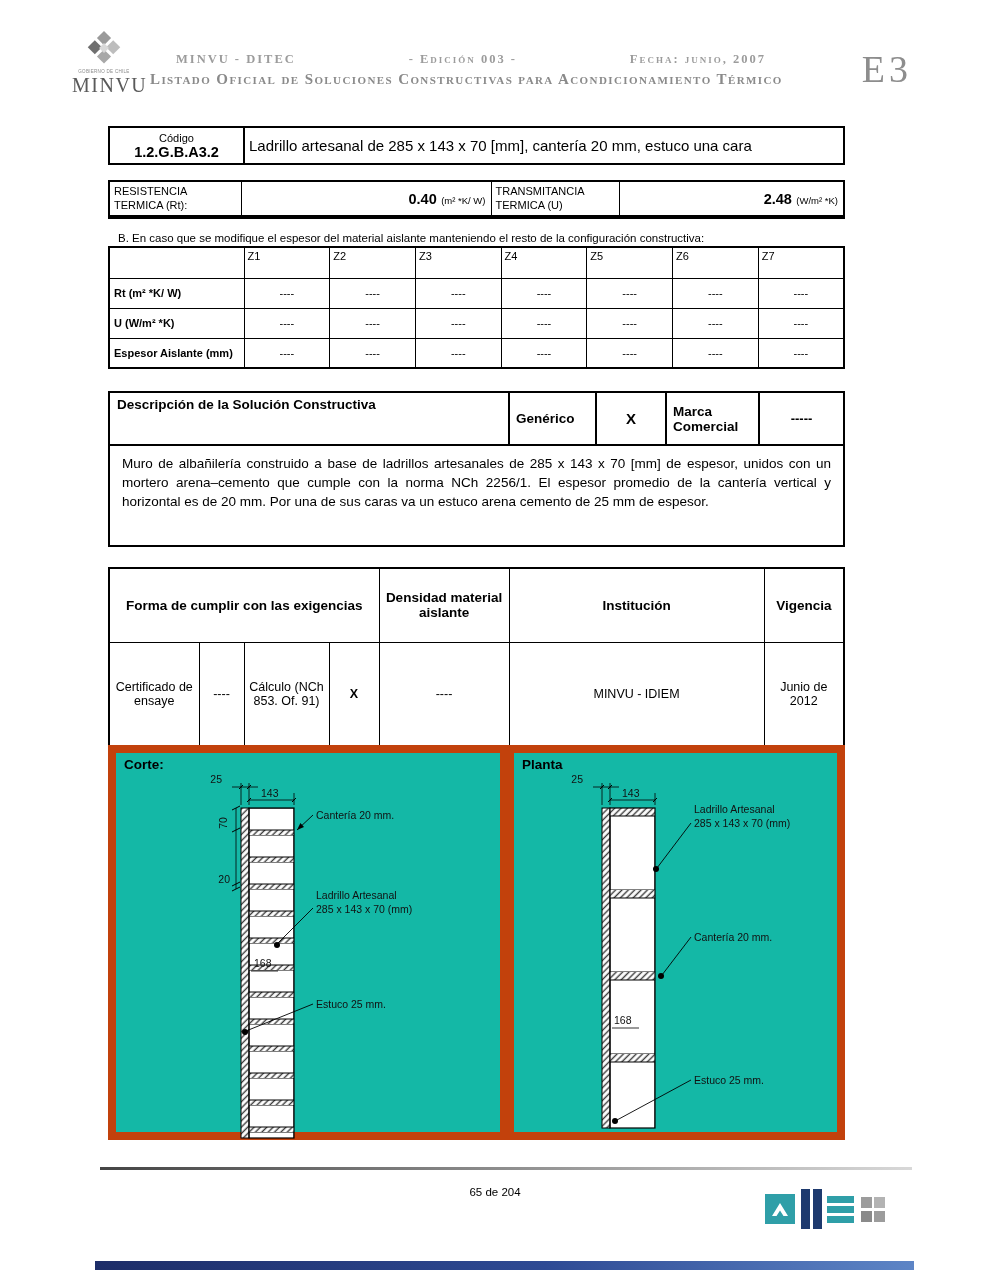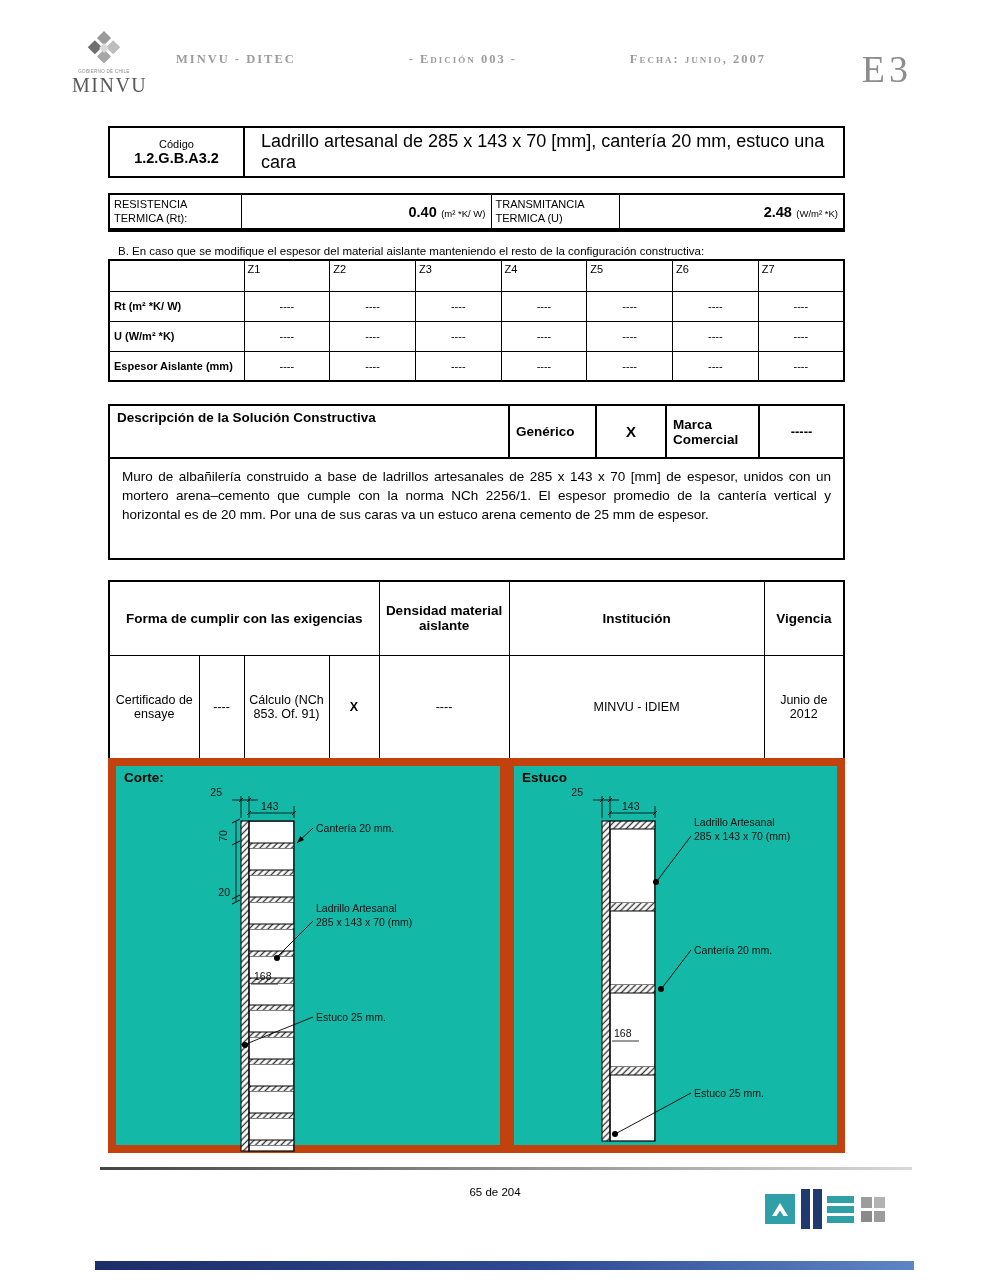--- a/index.html
+++ b/index.html
@@ -26,21 +26,21 @@
   
   .content { position:absolute; left:108px; top:126px; width:737px; }
   table.tbl { border-collapse:collapse; width:100%; table-layout:fixed; }
   .tbl td { border:1px solid #000; overflow:hidden; }
 
   .code-tbl { border:2px solid #000; margin-bottom:15px; }
   .code-tbl td { border:2px solid #000; vertical-align:middle; }
   .code-cell { width:135px; text-align:center; padding:2px 3px; height:37px; }
   .code-label { font-size:11px; }
   .code-value { font-size:14.5px; font-weight:bold; }
-  .code-desc { font-size:18px; padding:3px 16px; }
+  .code-desc { font-size:15px; padding:3px 4px; }
 
   .sec-heading { font-size:11.5px; padding-left:10px; margin-bottom:2px; }
 
   .a-tbl { border:2px solid #000; border-bottom:4px solid #000; margin-bottom:13px; }
   .a-tbl td { vertical-align:middle; height:36px; }
   .a-label { font-size:11px; padding:2px 4px; line-height:1.25; }
   .a-value { text-align:right; padding:2px 5px; white-space:nowrap; }
   .a-num { font-weight:bold; font-size:14.5px; }
   .a-unit { font-size:9.5px; }
 
@@ -98,20 +98,21 @@
       </svg>
       <div class="logo-gov">GOBIERNO DE CHILE</div>
       <div class="logo-name">MINVU</div>
     </div>
     <div class="hdr-text">
       <div class="hdr-meta">
         <span>MINVU - DITEC</span>
         <span>- Edición 003 -</span>
         <span>Fecha: junio, 2007</span>
       </div>
+      <div class="hdr-title">Listado Oficial de Soluciones Constructivas para Acondicionamiento Térmico</div>
     </div>
     <div class="sheet-code">E3</div>
   </div>
 
   <div class="content">
 
     <table class="tbl code-tbl">
       <colgroup>
           <col style="width:135px">
           <col>
@@ -309,21 +310,21 @@
           </g>
 
           <text class="dtext" x="200" y="66">Cantería 20 mm.</text>
           <text class="dtext" x="200" y="146">Ladrillo Artesanal</text>
           <text class="dtext" x="200" y="160">285 x 143 x 70 (mm)</text>
           <text class="dtext" x="200" y="255">Estuco 25 mm.</text>
         </svg>
       </div>
 
       <div class="draw-box planta">
-        <div class="draw-title">Estuco</div>
+        <div class="draw-title">Planta</div>
         <svg width="335" height="391" viewBox="0 0 335 391">
           <defs>
             <pattern id="hatchP" patternUnits="userSpaceOnUse" width="4.5" height="4.5" patternTransform="rotate(45)">
               <rect width="4.5" height="4.5" fill="#ffffff"></rect>
               <line x1="2.2" y1="0" x2="2.2" y2="4.5" stroke="#3a3a3a" stroke-width="1.4"></line>
             </pattern>
             <pattern id="brickP" patternUnits="userSpaceOnUse" x="96" y="55" width="45" height="82">
               <rect x="0" y="8" width="45" height="74" fill="#ffffff" stroke="#000" stroke-width="1"></rect>
             </pattern>
           </defs>

